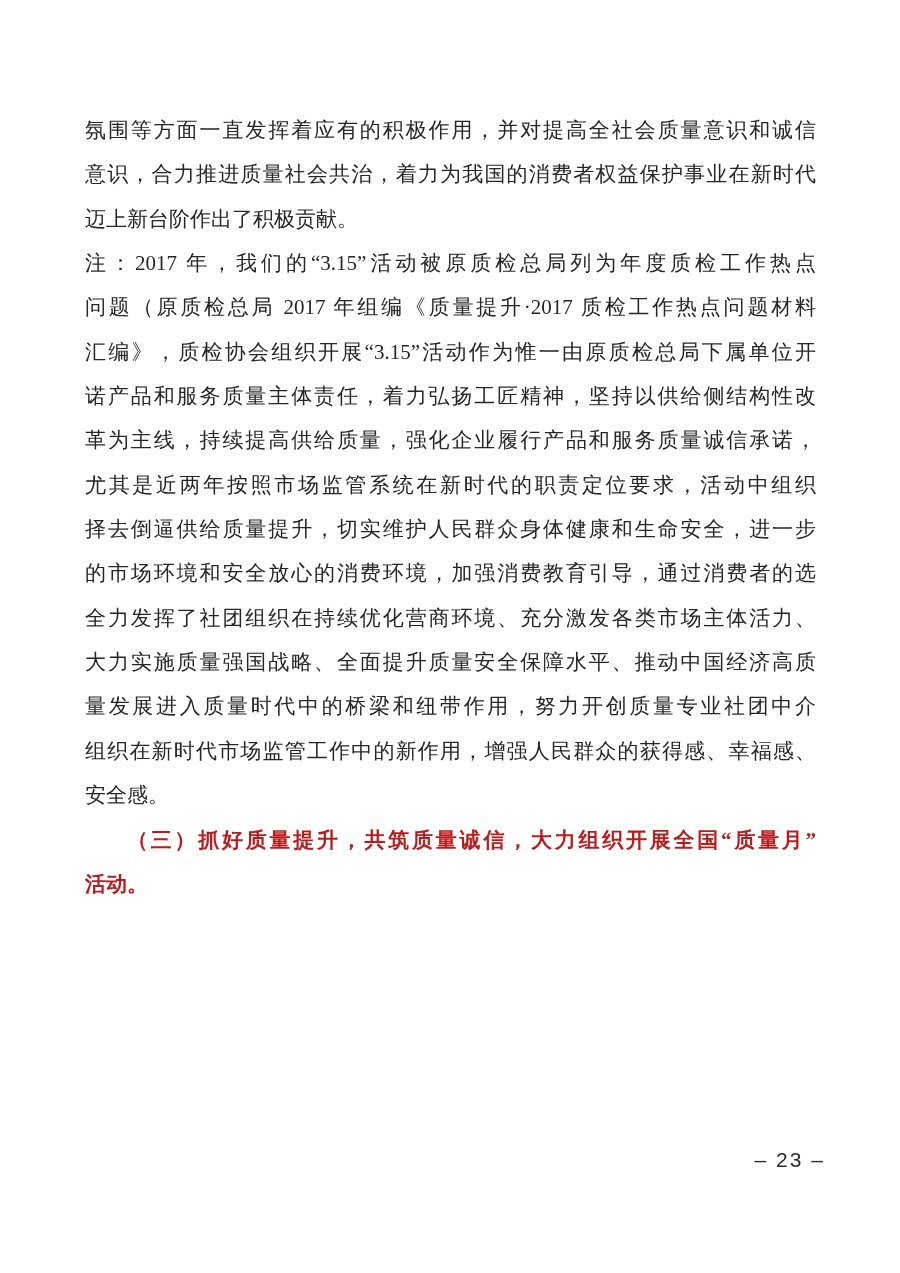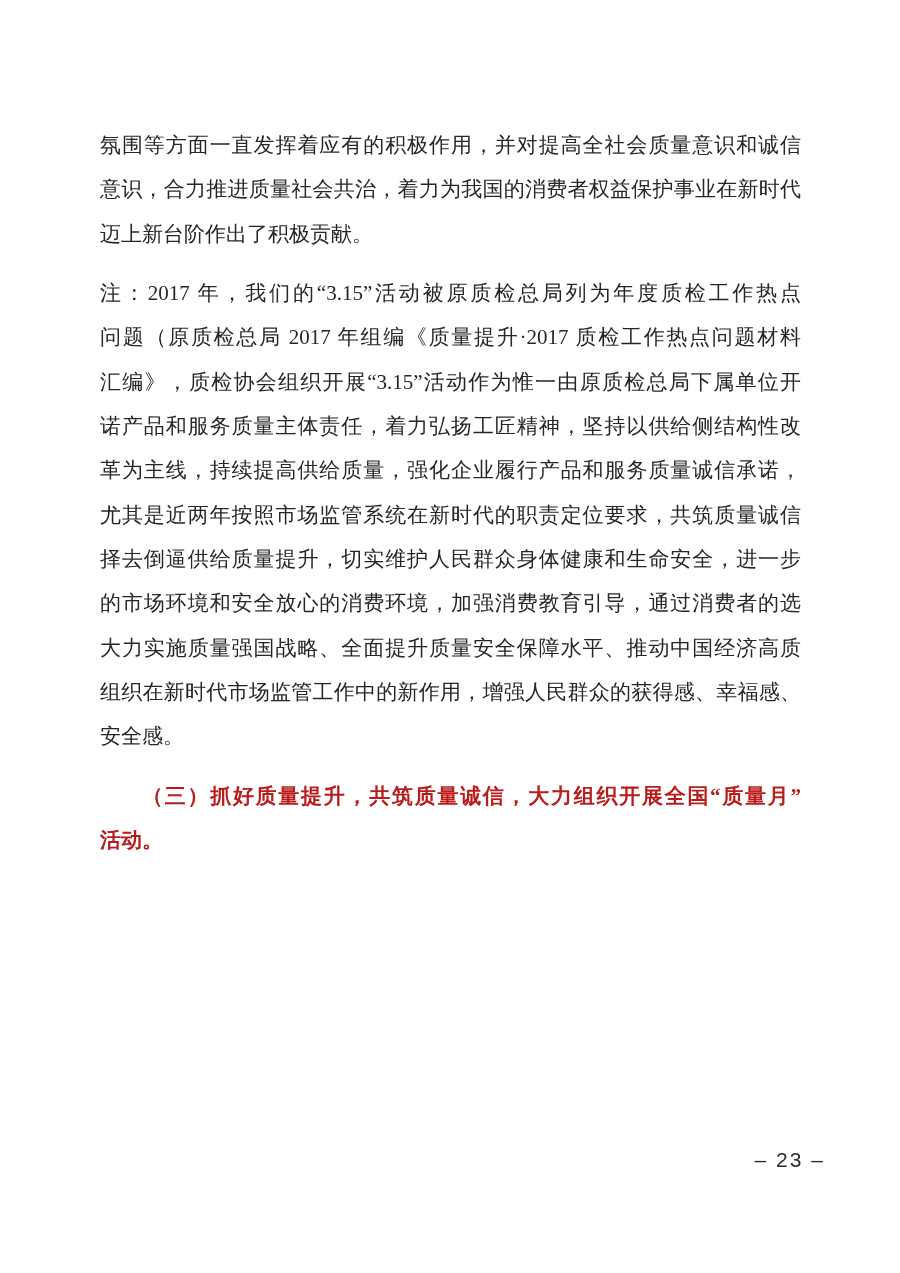--- a/index.html
+++ b/index.html
@@ -19,21 +19,21 @@
     inset: 0;
     background: #ffffff;
   }
   .text-block {
     position: absolute;
     left: 85px;
     top: 108px;
     width: 731px;
   }
   .paragraph {
-    margin: 15px;
+    margin: 0;
     padding: 0;
     font-family: Liberation Serif, serif;
   }
   .line {
     height: 44.35px;
     line-height: 44.35px;
     font-size: 21px;
     color: #262626;
     text-align: justify;
     text-align-last: justify;
@@ -75,24 +75,26 @@
       <div class="line">意识，合力推进质量社会共治，着力为我国的消费者权益保护事业在新时代</div>
       <div class="line short">迈上新台阶作出了积极贡献。</div>
     </div>
 
     <div class="paragraph">
       <div class="line">注：2017 年，我们的“3.15”活动被原质检总局列为年度质检工作热点</div>
       <div class="line">问题（原质检总局 2017 年组编《质量提升·2017 质检工作热点问题材料</div>
       <div class="line">汇编》，质检协会组织开展“3.15”活动作为惟一由原质检总局下属单位开</div>
       <div class="line">诺产品和服务质量主体责任，着力弘扬工匠精神，坚持以供给侧结构性改</div>
       <div class="line">革为主线，持续提高供给质量，强化企业履行产品和服务质量诚信承诺，</div>
-      <div class="line">尤其是近两年按照市场监管系统在新时代的职责定位要求，共筑质量诚信</div>
+      <div class="line">尤其是近两年按照市场监管系统在新时代的职责定位要求，活动中组织</div>
       <div class="line">择去倒逼供给质量提升，切实维护人民群众身体健康和生命安全，进一步</div>
       <div class="line">的市场环境和安全放心的消费环境，加强消费教育引导，通过消费者的选</div>
+      <div class="line">全力发挥了社团组织在持续优化营商环境、充分激发各类市场主体活力、</div>
       <div class="line">大力实施质量强国战略、全面提升质量安全保障水平、推动中国经济高质</div>
+      <div class="line">量发展进入质量时代中的桥梁和纽带作用，努力开创质量专业社团中介</div>
       <div class="line">组织在新时代市场监管工作中的新作用，增强人民群众的获得感、幸福感、</div>
       <div class="line short">安全感。</div>
     </div>
 
     <div class="paragraph">
       <div class="line indent bold">（三）抓好质量提升，共筑质量诚信，大力组织开展全国“质量月”</div>
       <div class="line short bold">活动。</div>
     </div>
 
     <div class="paragraph">

